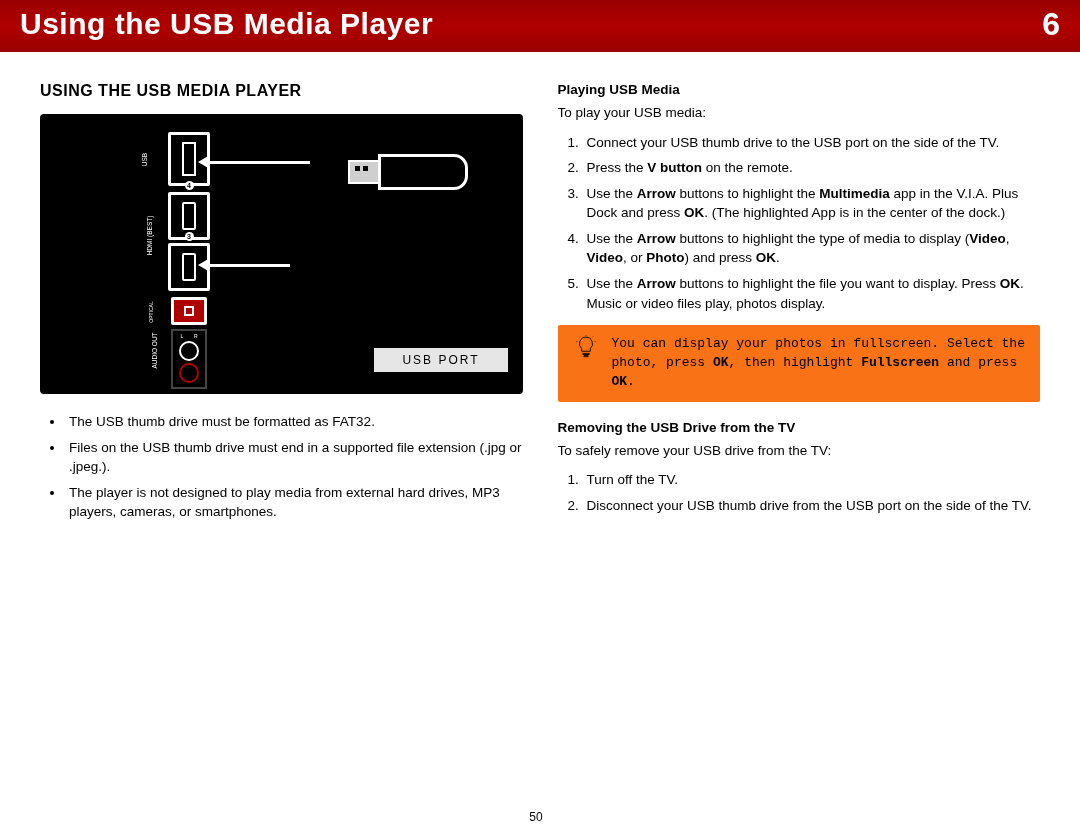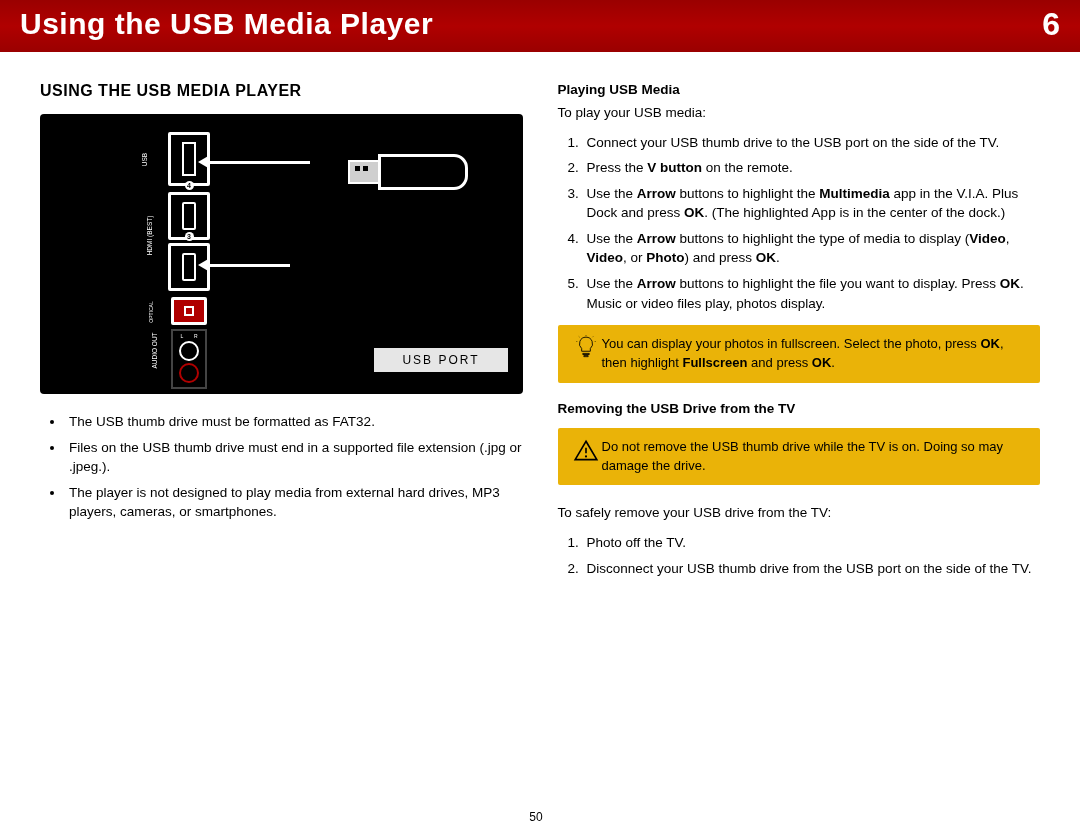--- a/index.html
+++ b/index.html
@@ -26,21 +26,21 @@
   .num-badge { background: #fff; color: #000; font-size: 7px; width: 9px; height: 9px; border-radius: 50%; display: inline-flex; align-items: center; justify-content: center; font-weight: bold; }
   .arrow-long { position: absolute; height: 3px; background: #fff; }
   .arrow-long::before { content: ''; position: absolute; left: -12px; top: -6px; width: 0; height: 0; border-right: 12px solid #fff; border-top: 7px solid transparent; border-bottom: 7px solid transparent; }
   .usb-drive { position: absolute; right: 55px; top: 40px; width: 120px; height: 36px; }
   .usb-body { position: absolute; right: 0; width: 90px; height: 36px; background: #000; border: 3px solid #fff; border-radius: 0 14px 14px 0; }
   .usb-plug { position: absolute; left: 0; top: 6px; width: 34px; height: 24px; background: #cfcfcf; border: 2px solid #fff; }
   .usb-plug::before, .usb-plug::after { content: ''; position: absolute; width: 5px; height: 5px; background: #000; top: 4px; }
   .usb-plug::before { left: 5px; }
   .usb-plug::after { left: 13px; }
   .usb-port-label { position: absolute; bottom: 22px; right: 15px; background: #e6e6e6; color: #000; font-size: 12px; letter-spacing: 2px; padding: 5px 28px; }
-  .tip-box { background: #eab308; display: flex; padding: 10px 12px; margin: 12px 0 18px 0; border-radius: 2px; }
+  .tip-box { background: #f97316; display: flex; gap: 10px; padding: 10px 12px; margin: 12px 0 18px 0; border-radius: 2px; font-family: Liberation Mono, monospace; }
   .tip-icon { flex: 0 0 32px; display: flex; align-items: flex-start; justify-content: center; font-size: 22px; }
   .tip-text { flex: 1; line-height: 1.45; font-size: 13px; }
   .page-num { position: absolute; bottom: 10px; left: 0; right: 8px; text-align: center; font-size: 12px; }
   strong { font-weight: bold; }
 </style>
 </head>
 <body>
 
 <div class="header">
   <span class="header-title">Using the USB Media Player</span>
@@ -126,31 +126,21 @@
       <div class="tip-icon">
         <svg width="26" height="26" viewBox="0 0 24 24">
             <path fill="none" stroke="#000" stroke-width="0.8" d="M12 2a6 6 0 0 0-4 10.5V15h8v-2.5A6 6 0 0 0 12 2zm-3 15h6v1H9zm1 2h4v1h-4z"></path>
             <path fill="none" stroke="#000" stroke-width="0.5" d="M12 0v1M4 6H3M21 6h-1M6 2l-.7-.7M18 2l.7-.7"></path>
           </svg>
       </div>
       <div class="tip-text">You can display your photos in fullscreen. Select the photo, press <strong>OK</strong>, then highlight <strong>Fullscreen</strong> and press <strong>OK</strong>.</div>
     </div>
 
     <div class="subhead">Removing the USB Drive from the TV</div>
-    <div class="tip-box">
-      <div class="tip-icon">
-        <svg width="26" height="26" viewBox="0 0 24 24">
-            <path fill="none" stroke="#000" stroke-width="1.5" d="M12 3 L22 20 H2 Z"></path>
-            <line x1="12" y1="9" x2="12" y2="14" stroke="#000" stroke-width="1.5"></line>
-            <circle cx="12" cy="17" r="1" fill="#000"></circle>
-          </svg>
-      </div>
-      <div class="tip-text">Do not remove the USB thumb drive while the TV is on. Doing so may damage the drive.</div>
-    </div>
     <p>To safely remove your USB drive from the TV:</p>
     <ol>
-      <li>Photo off the TV.</li>
+      <li>Turn off the TV.</li>
       <li>Disconnect your USB thumb drive from the USB port on the side of the TV.</li>
     </ol>
   </div>
 </div>
 
 <div class="page-num">50</div>
 
 </body></html>

